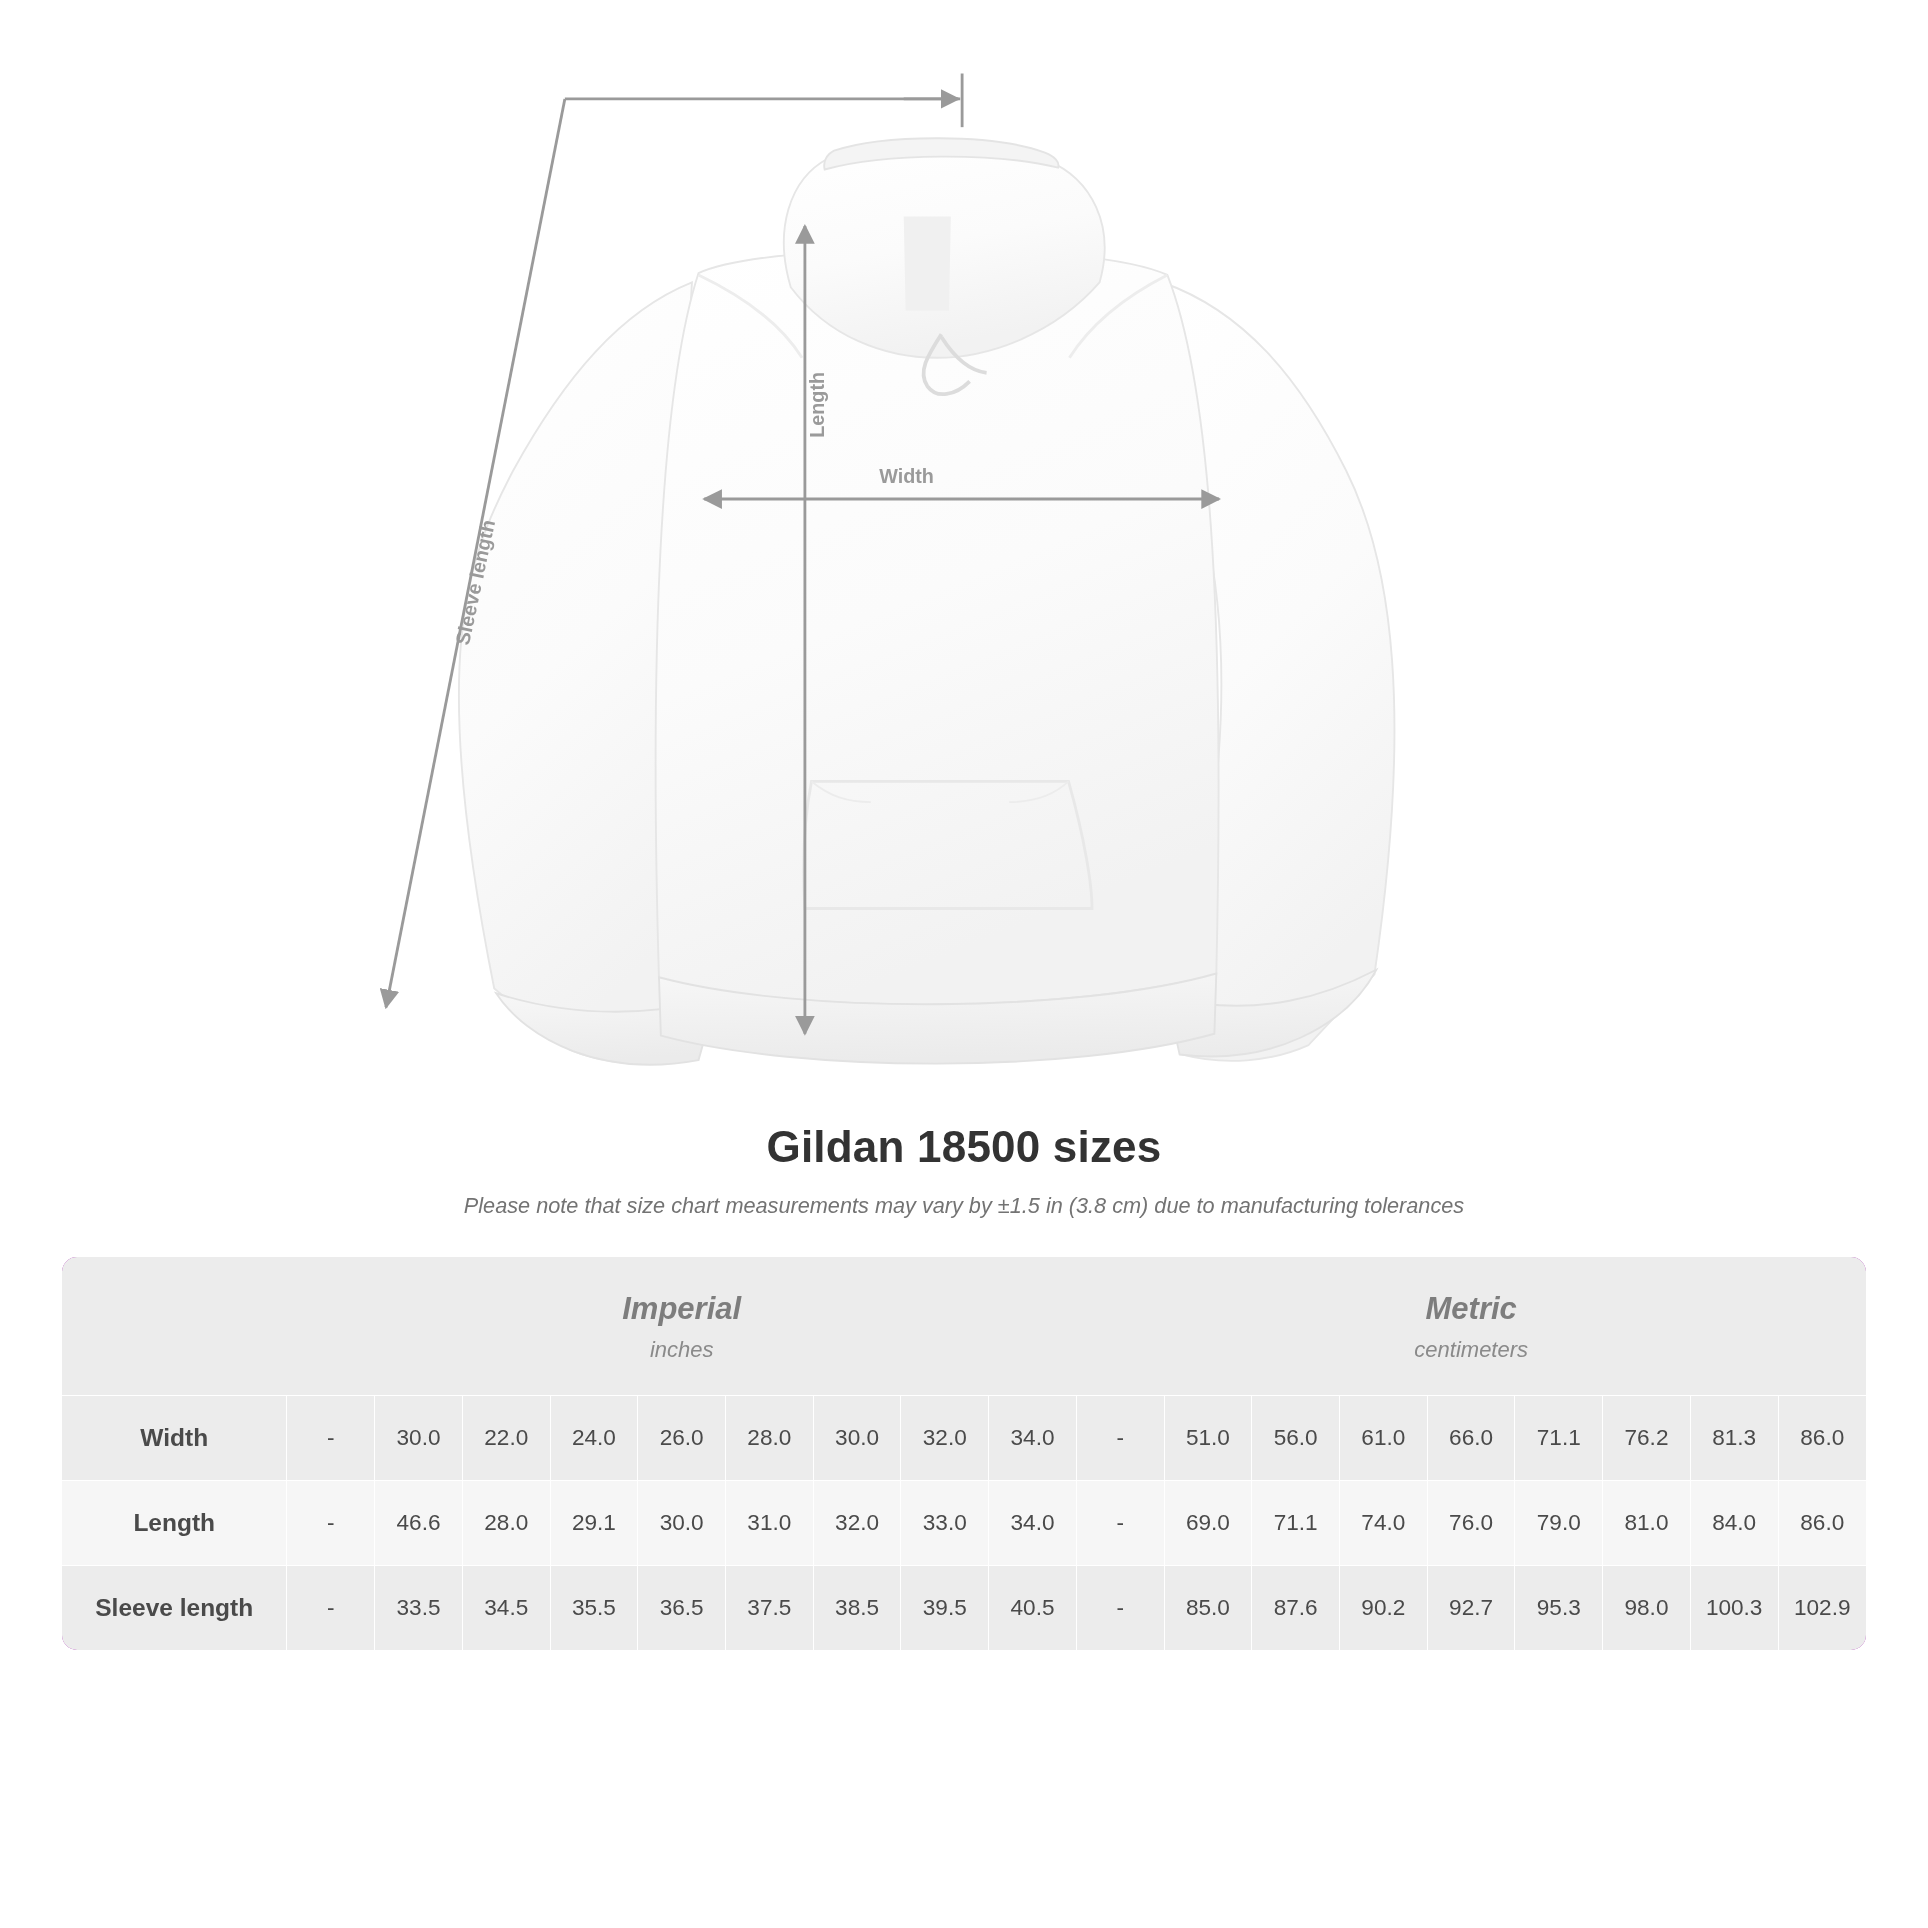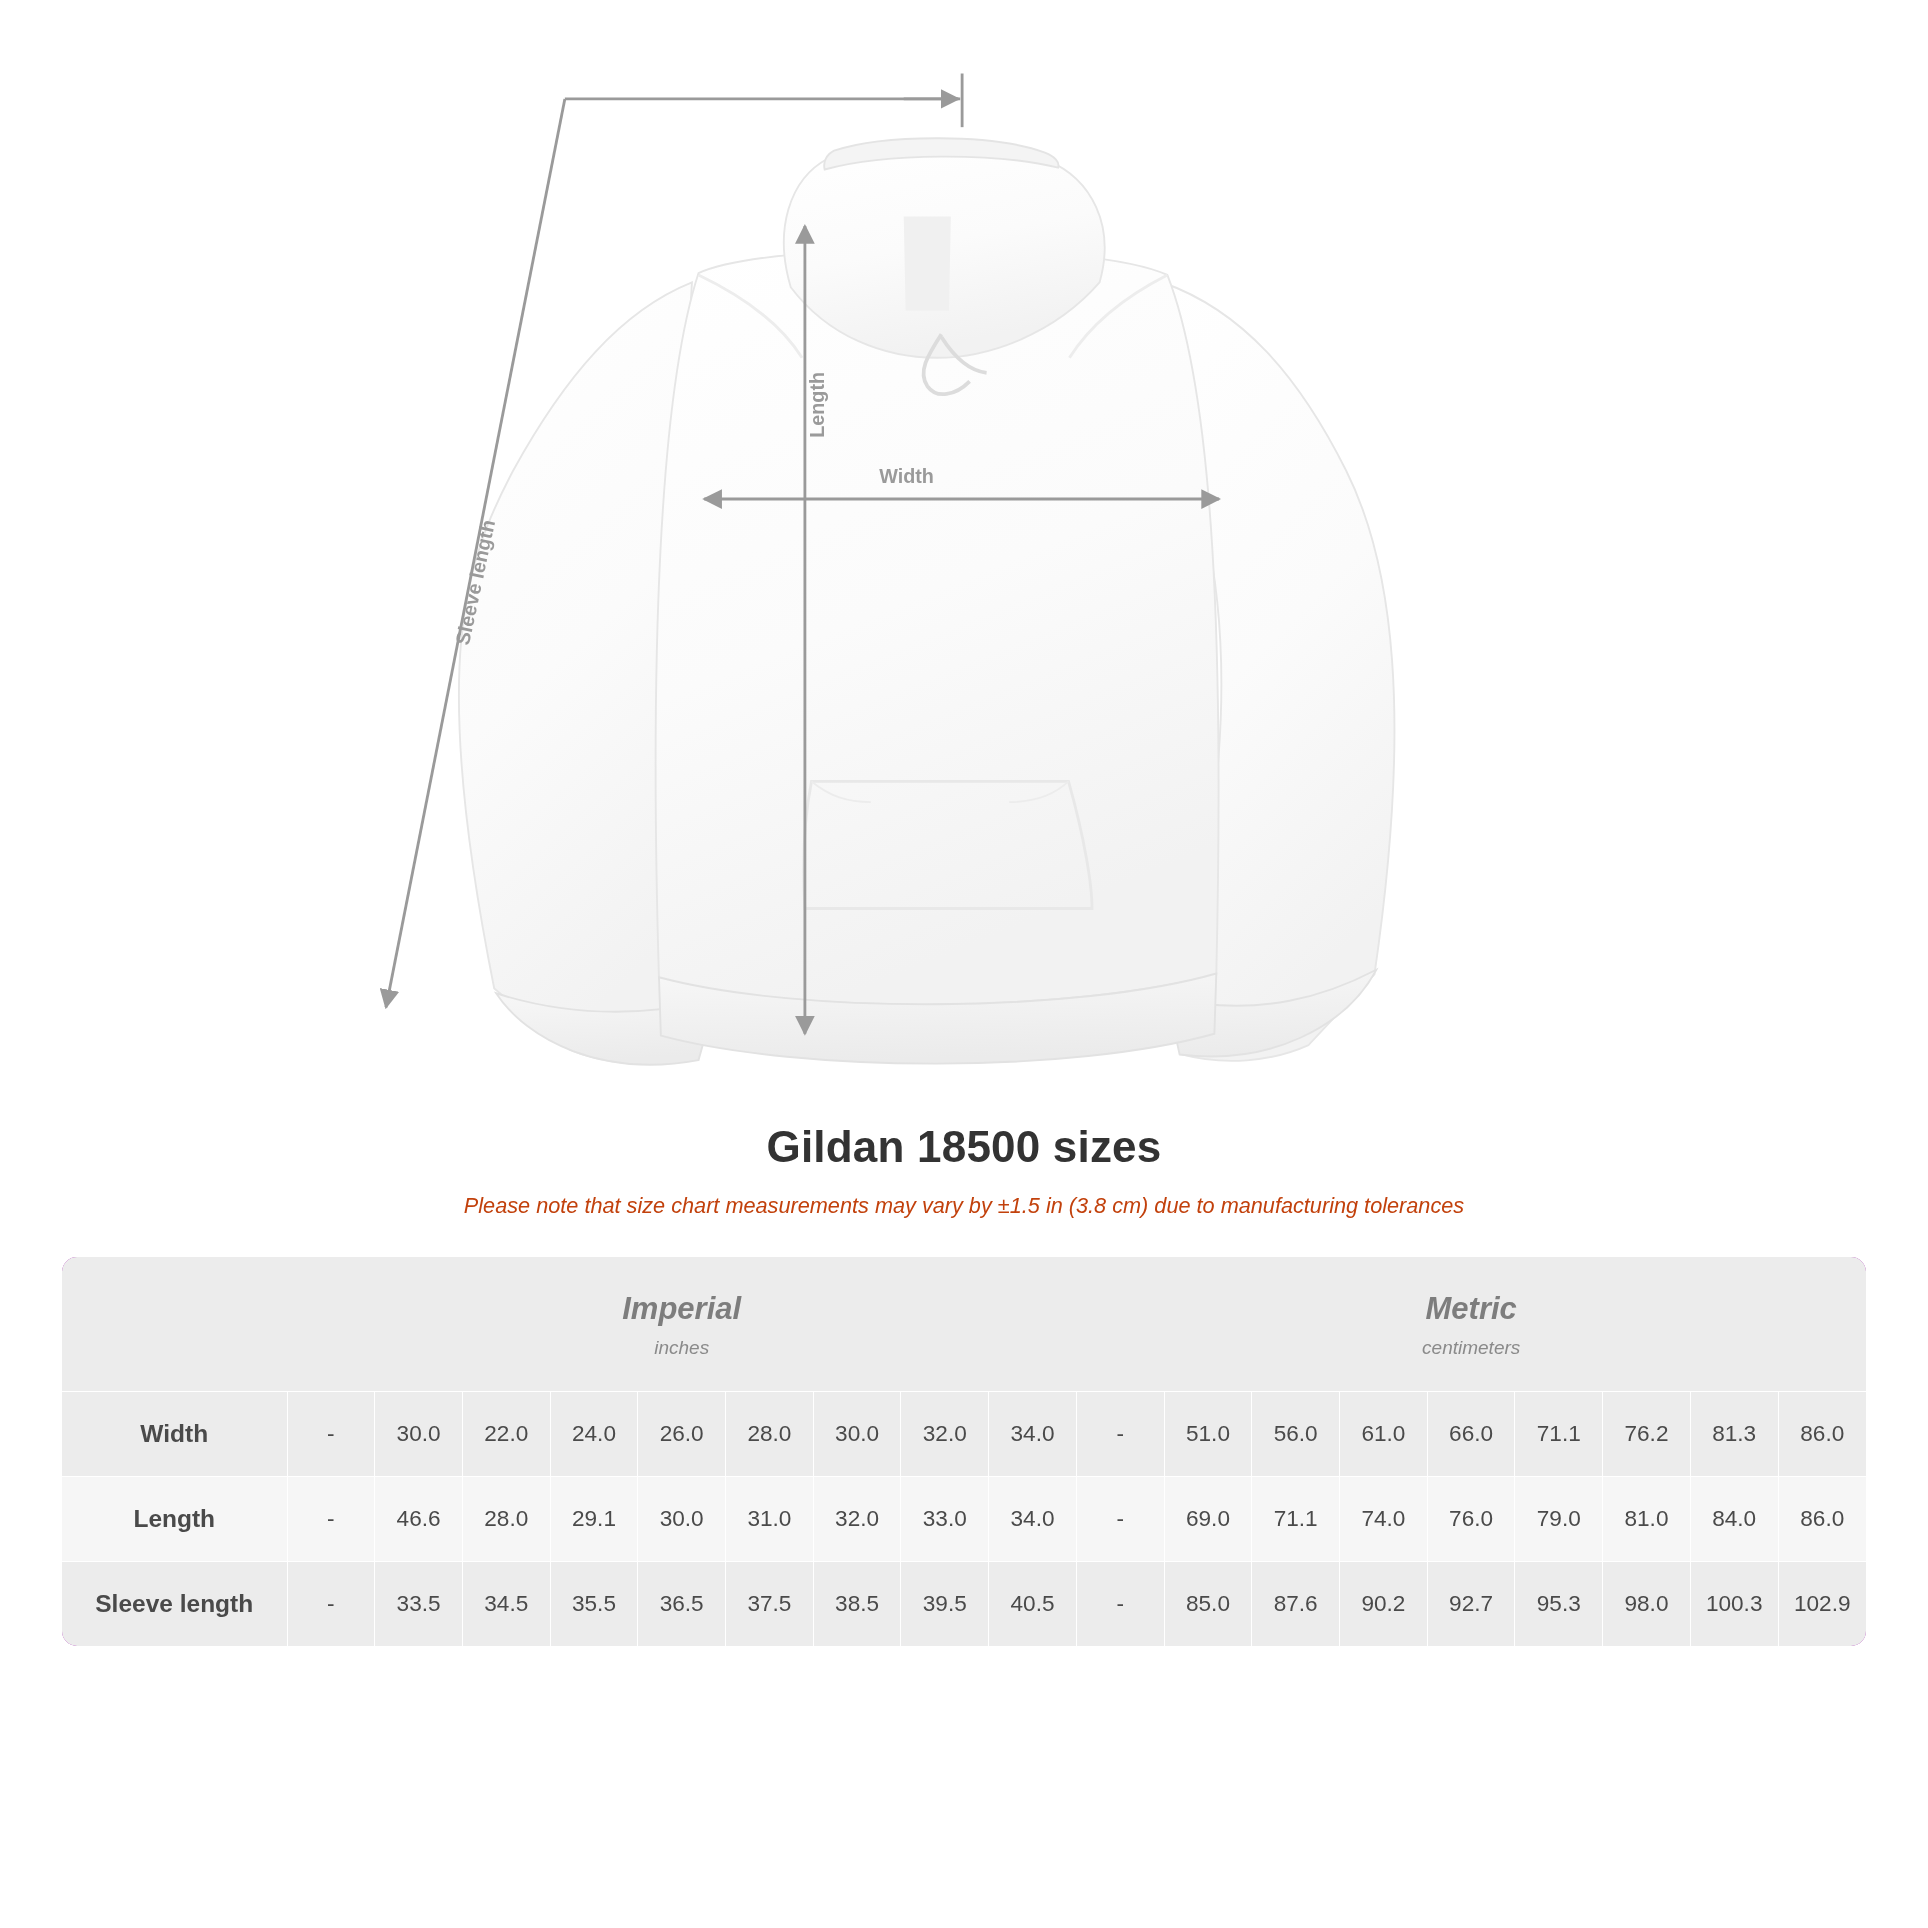--- a/index.html
+++ b/index.html
@@ -40,21 +40,21 @@
   }
   .chart-title {
     font-size: 44px;
     font-weight: bold;
     color: #333333;
     letter-spacing: 0.2px;
   }
   .chart-note {
     font-size: 21.7px;
     font-style: italic;
-    color: #c2410c;
+    color: #737373;
     margin-top: 21px;
   }
 
   
   .table-wrap {
     margin: 38px 62px 0 62px;
     border-radius: 15px;
     overflow: hidden;
     background: #a21caf;
   }
@@ -76,21 +76,21 @@
     padding: 34px 0 32px 0;
     border: none;
   }
   .unit-name {
     font-size: 31px;
     font-weight: bold;
     font-style: italic;
     color: #7d7d7d;
   }
   .unit-sub {
-    font-size: 19px;
+    font-size: 22px;
     font-style: italic;
     color: #8a8a8a;
     margin-top: 9.4px;
   }
 
   
   .head-row td {
     background: #ffffff;
     padding: 28px 0;
     font-weight: bold;

